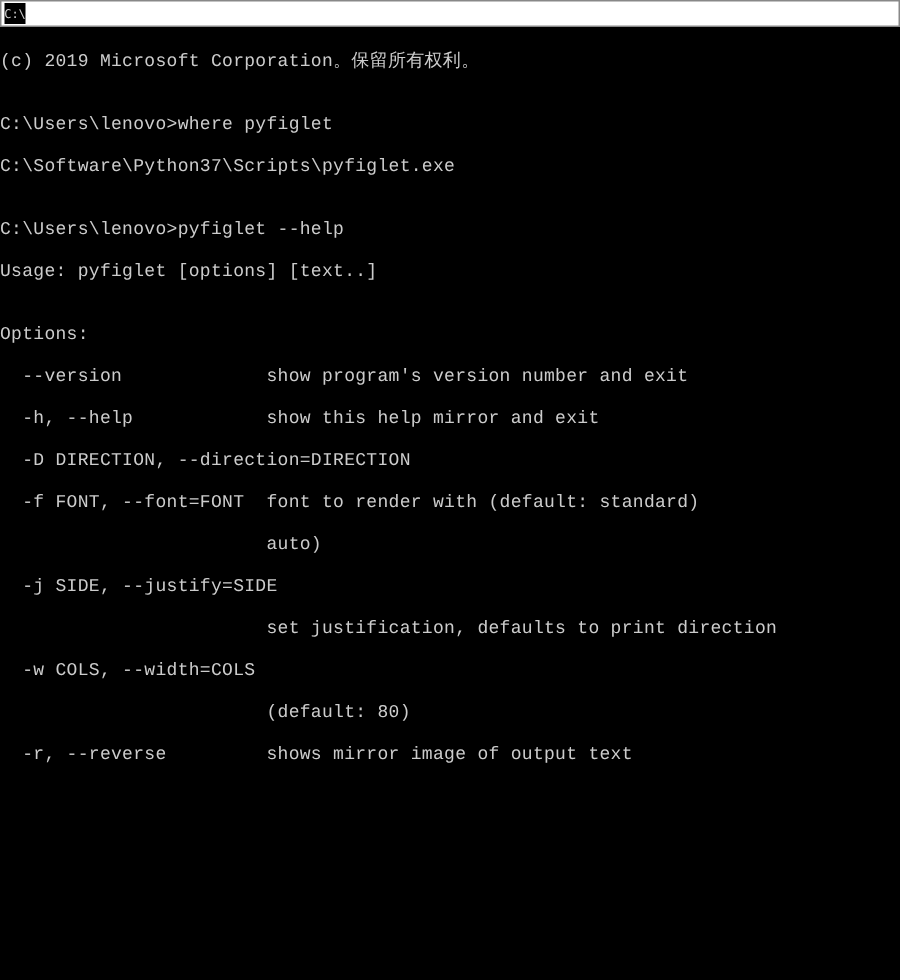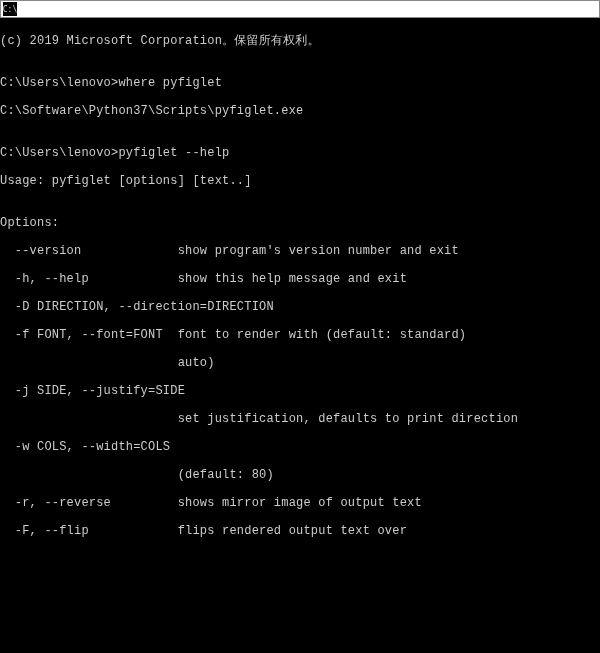--- a/index.html
+++ b/index.html
@@ -55,30 +55,29 @@
 <div class="line">(c) 2019 Microsoft Corporation。保留所有权利。</div>
 <div class="line"></div>
 <div class="line">C:\Users\lenovo&gt;where pyfiglet</div>
 <div class="line">C:\Software\Python37\Scripts\pyfiglet.exe</div>
 <div class="line"></div>
 <div class="line">C:\Users\lenovo&gt;pyfiglet --help</div>
 <div class="line">Usage: pyfiglet [options] [text..]</div>
 <div class="line"></div>
 <div class="line">Options:</div>
 <div class="line">  --version             show program's version number and exit</div>
-<div class="line">  -h, --help            show this help message and exit</div>
+<div class="line">  -h, --help            show this help mirror and exit</div>
 <div class="line">  -D DIRECTION, --direction=DIRECTION</div>
 <div class="line">  -f FONT, --font=FONT  font to render with (default: standard)</div>
 <div class="line">                        auto)</div>
 <div class="line">  -j SIDE, --justify=SIDE</div>
 <div class="line">                        set justification, defaults to print direction</div>
 <div class="line">  -w COLS, --width=COLS</div>
 <div class="line">                        (default: 80)</div>
 <div class="line">  -r, --reverse         shows mirror image of output text</div>
-<div class="line">  -F, --flip            flips rendered output text over</div>
 
 
 
 
 
 
 
 
 
 <div class="line"></div>

